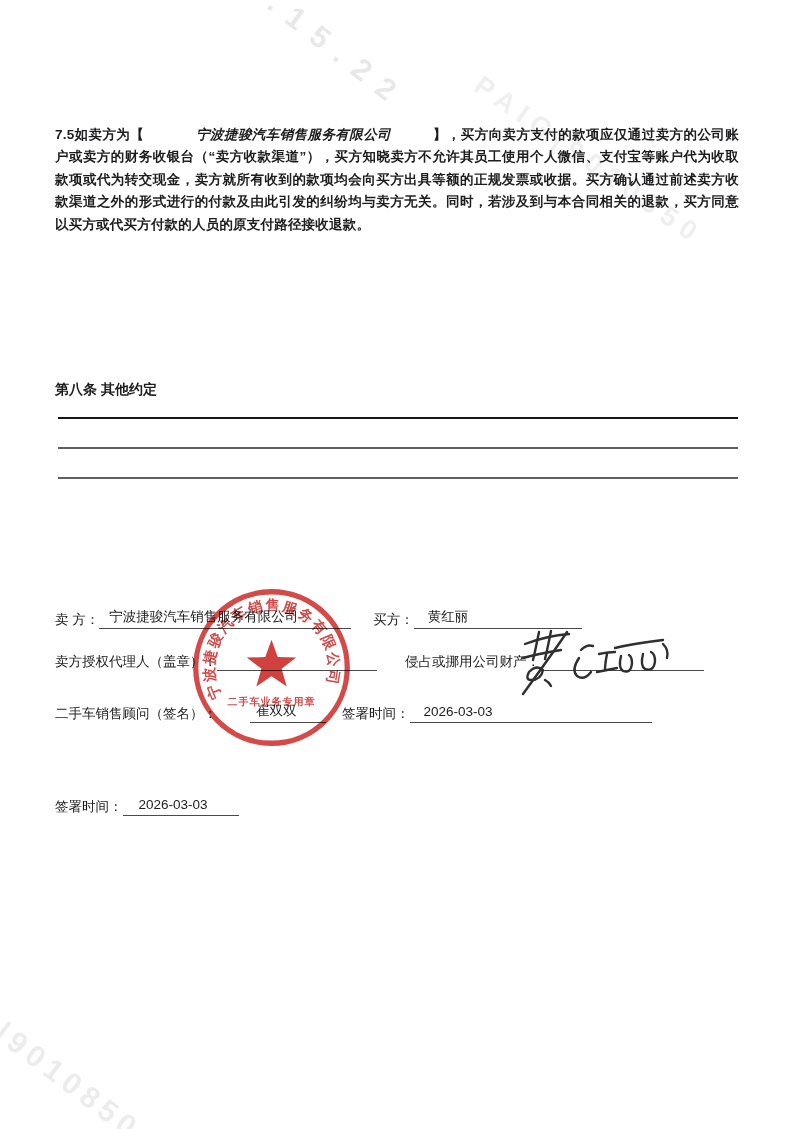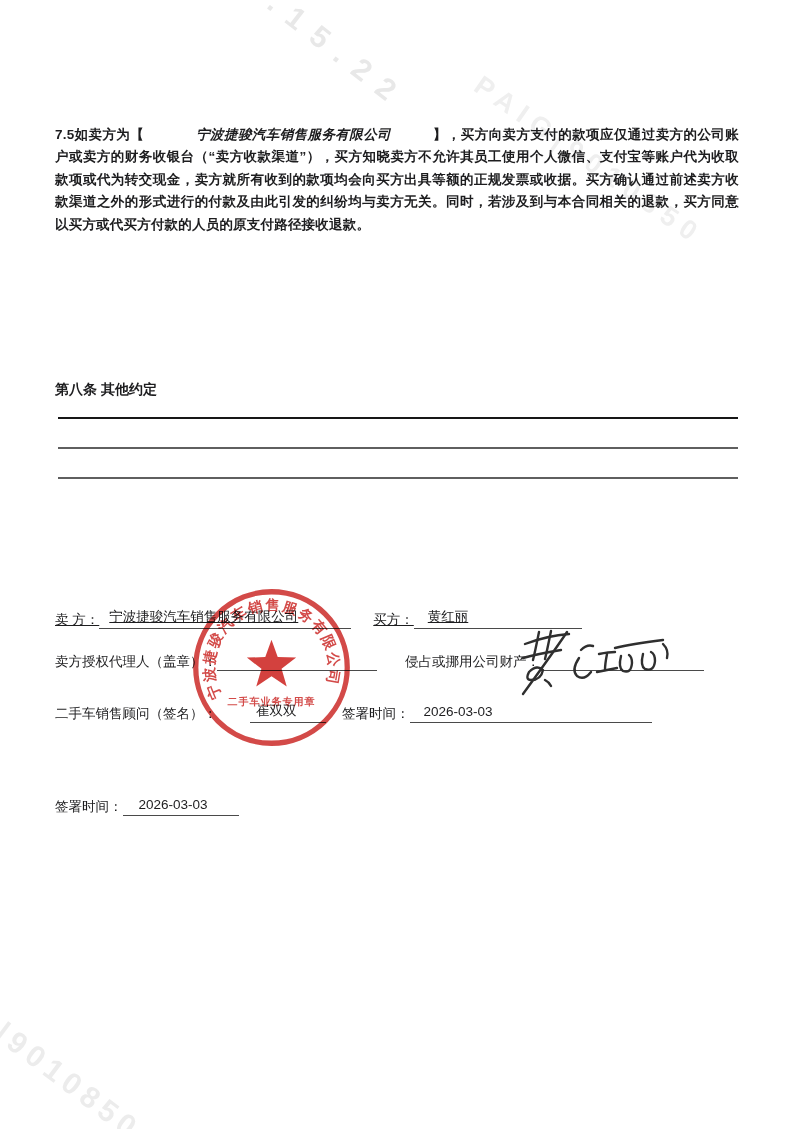--- a/index.html
+++ b/index.html
@@ -33,21 +33,21 @@
       font-weight:bold;z-index:1;}
 
   .blank-line{position:absolute;left:58px;width:680px;height:0;z-index:1;}
   #line1{top:417px;border-top:2px solid #161616;}
   #line2{top:447px;border-top:2px solid #5f5f5f;}
   #line3{top:477px;border-top:2px solid #5f5f5f;}
 
   
   .sigrow{position:absolute;left:55px;font-size:13.5px;display:flex;
       align-items:flex-end;white-space:nowrap;z-index:2;}
-  .row1{top:608px;text-decoration:underline;}
+  .row1{top:608px;}
   .row2{top:652px;}
   .row3{top:702px;}
   .row4{top:754px;}
   .row5{top:797px;}
   .lbl{display:inline-block;}
   .field{display:inline-block;border-bottom:1.4px solid #4a4a4a;
       padding:0 4px 2px 10px;min-height:16px;}
   .sp8{width:8px;}  .sp16{width:16px;}  .sp22{width:22px;}  .sp28{width:28px;}
   .f-seller{width:238px;}
   .f-buyer{width:150px;padding-left:14px;}

